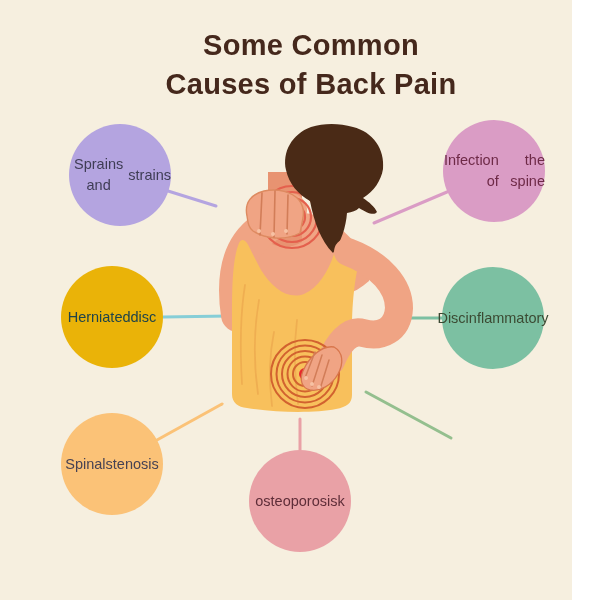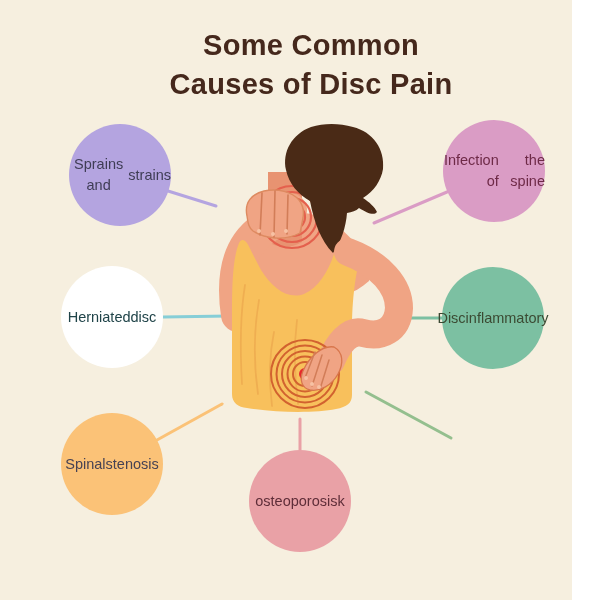--- a/index.html
+++ b/index.html
@@ -27,21 +27,21 @@
   .pos-5{left:445px;top:411px;}
   .pos-6{left:249px;top:450px;text-align:right;}
 </style>
 </head>
 <body>
 
 <div class="stage" style="background: rgb(246, 239, 223);">
 
   <div class="title" style="color: rgb(69, 40, 28);">
     <div>Some Common</div>
-    <div>Causes of Disc Pain</div>
+    <div>Causes of Back Pain</div>
   </div>
 
   <svg class="fig-svg" viewBox="0 0 600 600" aria-hidden="true">
 
     <g stroke-width="3" stroke-linecap="round">
       <line x1="168" y1="191" x2="216" y2="206" stroke="#b4a4e0"></line>
       <line x1="447" y1="192" x2="374" y2="223" stroke="#da9cc5"></line>
       <line x1="163" y1="317" x2="229" y2="316" stroke="#86ced7"></line>
       <line x1="408" y1="318" x2="443" y2="318" stroke="#7cc0a2"></line>
       <line x1="157" y1="440" x2="222" y2="404" stroke="#fbc277"></line>
@@ -122,21 +122,21 @@
   </svg>
 
   <div class="cause pos-0" style="background: rgb(180, 164, 224); color: rgb(63, 61, 85);">
     <span>Sprains and</span>
     <span>strains</span>
   </div>
   <div class="cause pos-1" style="background: rgb(218, 156, 197); color: rgb(110, 42, 71);">
     <span>Infection of</span>
     <span>the spine</span>
   </div>
-  <div class="cause pos-2" style="background: #ffffff; color: rgb(32, 68, 73);">
+  <div class="cause pos-2" style="background: #eab308; color: rgb(32, 68, 73);">
     <span>Herniated</span>
     <span>disc</span>
   </div>
   <div class="cause pos-3" style="background: rgb(124, 192, 162); color: rgb(59, 74, 51);">
     <span>Disc</span>
     <span>inflammatory</span>
   </div>
   <div class="cause pos-4" style="background: rgb(251, 194, 119); color: rgb(71, 66, 83);">
     <span>Spinal</span>
     <span>stenosis</span>

